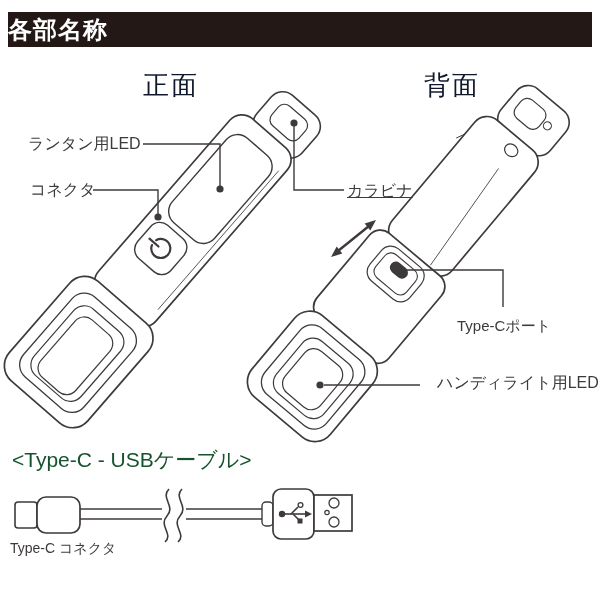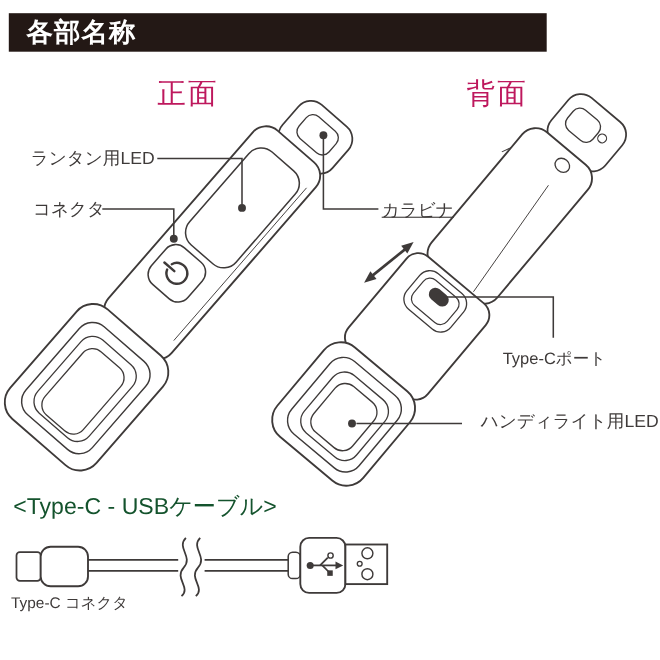--- a/index.html
+++ b/index.html
@@ -1,21 +1,21 @@
 <!DOCTYPE html>
 <html><head>
 <meta charset="utf-8">
 <style>
   html,body{margin:0;padding:0;background:#ffffff;}
   #stage{position:relative;width:600px;height:600px;background:#ffffff;overflow:hidden;
          font-family:"Liberation Sans","DejaVu Sans",sans-serif;color:#3e3a39;}
-  #banner{position:absolute;left:8px;top:12px;width:489px;height:35px;background:#231815;
-          color:#ffffff;font-size:24px;font-weight:bold;line-height:35px;padding-left:16px;
+  #banner{position:absolute;left:8px;top:12px;width:584px;height:35px;background:#231815;
+          color:#ffffff;font-size:24px;font-weight:bold;line-height:35px;padding-left:0;
           box-sizing:border-box;letter-spacing:1px;}
-  .view-title{position:absolute;font-size:26px;color:#be185d;letter-spacing:2px;white-space:nowrap;}
+  .view-title{position:absolute;font-size:26px;color:#0f172a;letter-spacing:2px;white-space:nowrap;}
   #front-title{left:143px;top:68px;}
   #back-title{left:424px;top:68px;}
   .lbl{position:absolute;font-size:16px;color:#3e3a39;white-space:nowrap;}
   #lbl-lantern{left:28px;top:134px;width:112px;text-align:left;}
   #lbl-switch{left:30px;top:180px;}
   #lbl-carabiner{left:347px;top:181px;text-decoration:underline;}
   #lbl-typec-port{left:448px;top:317px;width:112px;text-align:center;font-size:15px;}
   #lbl-handy{left:425px;top:373px;margin-left:12px;}
   #cable-heading{position:absolute;left:12px;top:446px;font-size:21px;color:#14532d;white-space:nowrap;}
   #lbl-typec-conn{left:10px;top:540px;font-size:14px;}

